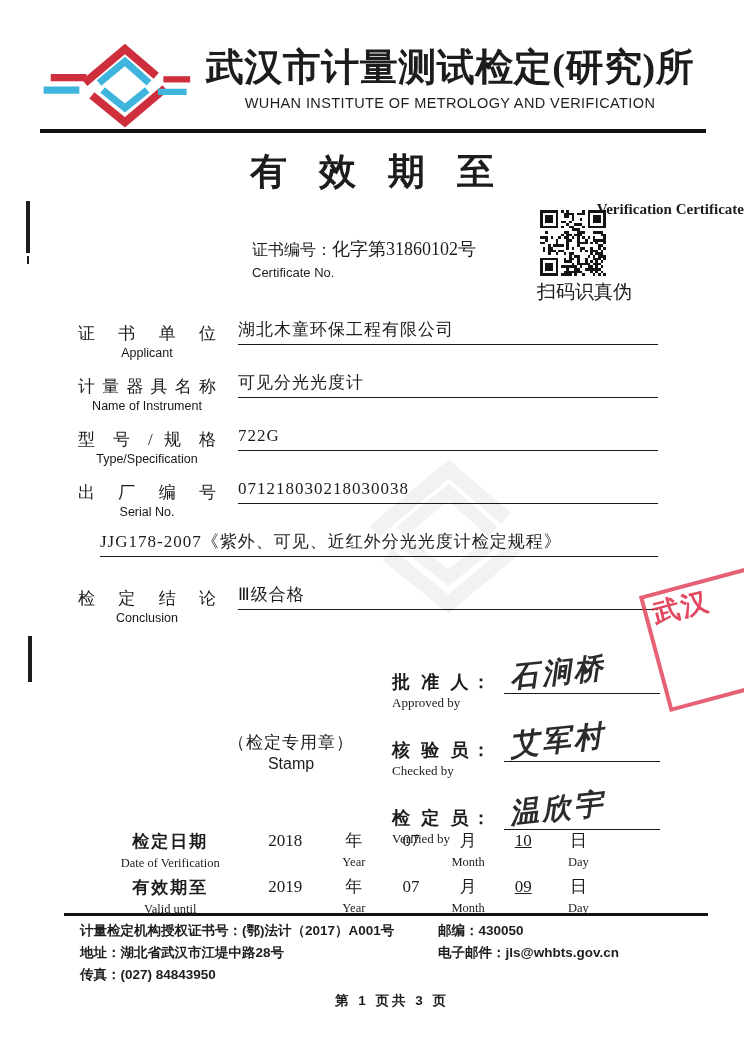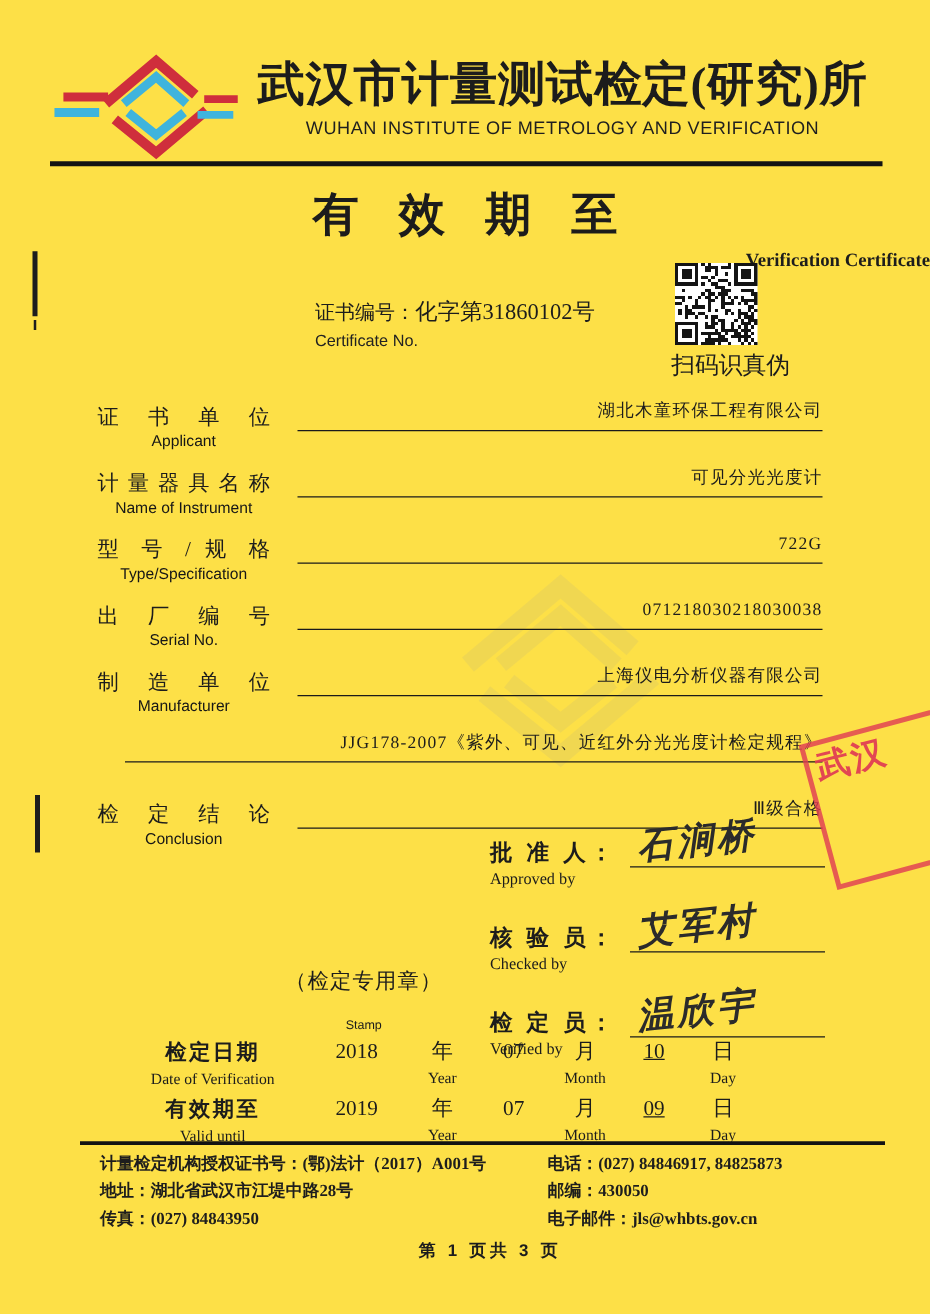--- a/index.html
+++ b/index.html
@@ -1,18 +1,18 @@
 <!DOCTYPE html>
 <html><head>
 <meta charset="utf-8">
 <style>
   html,body{margin:0;padding:0;background:#e9e9e9;}
   .page{
     position:relative;width:744px;height:1051px;margin:0 auto;
-    background:#fde047;overflow:hidden;color:#1c1c1c;
+    background:#ffffff;overflow:hidden;color:#1c1c1c;
     font-family:"Liberation Serif", serif;
   }
   
   .header{position:absolute;top:40px;left:40px;right:36px;display:flex;align-items:flex-start;}
   .logo{flex:none;width:152px;height:84px;}
   .org-names{flex:1;text-align:center;padding-top:2px;}
   .org-cn{font-size:38px;font-weight:bold;white-space:nowrap;letter-spacing:0.5px;}
   .org-en{font-family:"Liberation Sans",sans-serif;font-size:14.5px;color:#1f1f1f;margin-top:2px;letter-spacing:0.4px;white-space:nowrap;}
   .header-rule{position:absolute;top:129px;left:40px;right:38px;height:4px;background:#131313;}
   
@@ -29,55 +29,55 @@
   .qr-block{position:absolute;top:210px;left:537px;width:72px;text-align:center;}
   .qr-block svg{width:66px;height:66px;display:block;margin:0 auto;shape-rendering:crispEdges;}
   .qr-caption{font-size:19px;margin-top:3px;white-space:nowrap;}
   
   .fields{position:absolute;top:318px;left:78px;right:86px;}
   .frow{display:flex;align-items:flex-end;margin-bottom:9px;}
   .flabel{flex:none;width:138px;}
   .flabel-cn{font-size:17px;line-height:23px;text-align:justify;text-align-last:justify;white-space:normal;}
   .flabel-en{font-family:"Liberation Sans",sans-serif;font-size:12.5px;height:17px;line-height:16px;text-align:center;color:#161616;white-space:nowrap;}
   .fvalue{flex:1;margin-left:22px;margin-bottom:17px;border-bottom:1.8px solid #1a1a1a;
-    text-align:right;font-size:14px;line-height:24px;padding-bottom:2px;letter-spacing:1px;}
+    text-align:left;font-size:17px;line-height:24px;padding-bottom:2px;letter-spacing:1px;}
   
   .watermark{position:absolute;top:420px;left:292px;width:280px;height:230px;opacity:0.12;pointer-events:none;}
   .watermark svg{width:100%;height:100%;}
   
   .sig-section{position:absolute;top:657px;left:392px;width:268px;}
   .sig-row{display:flex;align-items:flex-end;margin-bottom:12px;}
   .sig-label{flex:none;width:98px;}
   .sig-label-cn{font-size:18px;line-height:23px;text-align:justify;text-align-last:justify;font-weight:bold;}
   .sig-label-en{font-size:13px;height:19px;line-height:18px;font-family:"Liberation Serif",serif;}
   .sig-line{flex:1;margin-left:14px;margin-bottom:19px;border-bottom:1.6px solid #1a1a1a;position:relative;height:36px;}
   .sig-hand{position:absolute;left:8px;bottom:-5px;font-size:29px;font-style:italic;font-weight:bold;
     color:#2b2b2b;transform:rotate(-6deg);transform-origin:left bottom;letter-spacing:3px;white-space:nowrap;}
-  .stamp-note{position:absolute;top:773px;left:186px;width:210px;text-align:center;}
+  .stamp-note{position:absolute;top:731px;left:186px;width:210px;text-align:center;}
   .stamp-note-cn{font-size:17px;letter-spacing:1px;}
-  .stamp-note-en{font-family:"Liberation Sans",sans-serif;font-size:10px;margin-top:19px;}
+  .stamp-note-en{font-family:"Liberation Sans",sans-serif;font-size:16px;margin-top:1px;}
   
   .red-stamp{position:absolute;top:576px;right:-48px;width:132px;height:112px;
     border:4px solid rgba(224,58,84,.8);transform:rotate(-15deg);background:rgba(255,255,255,0);}
   .red-stamp-text{position:absolute;top:0px;left:5px;color:rgba(224,58,84,.92);
     font-size:27px;font-weight:bold;letter-spacing:2px;transform:rotate(1deg);}
   
   .dates{position:absolute;top:830px;left:96px;width:510px;}
   .drow{display:flex;margin-bottom:5px;}
   .dcell{text-align:center;}
   .dlabel{width:156px;}
   .dlabel .main{font-family:"Liberation Sans",sans-serif;font-weight:bold;font-size:17px;letter-spacing:2px;}
   .dmain{font-size:17px;line-height:22px;}
   .dsub{font-size:12.5px;line-height:16px;margin-top:2px;}
   .dyear{width:86px;} .dunit{width:58px;} .dmonth{width:62px;text-align:center;} .dday{width:58px;text-decoration:underline;}
   
   .footer-rule{position:absolute;top:913px;left:64px;right:36px;height:3px;background:#131313;}
   .footer{position:absolute;top:922px;left:80px;right:40px;
     font-family:"Liberation Sans",sans-serif;font-size:13.5px;font-weight:bold;color:#1d1d1d;}
-  .footer-cols{display:flex;font-family:Liberation Serif, serif;}
+  .footer-cols{display:flex;}
   .fcol-left{width:358px;}
   .fcol-right{flex:1;}
   .fline{line-height:17px;margin-bottom:5px;white-space:nowrap;}
   .page-info{text-align:center;margin-top:4px;letter-spacing:3px;font-size:13.5px;}
   
   .edge-mark{position:absolute;background:#1d1d1d;}
   .m1{left:26px;top:201px;width:4px;height:52px;}
   .m1b{left:27px;top:256px;width:2px;height:8px;}
   .m2{left:28px;top:636px;width:4px;height:46px;}
 </style>
@@ -359,27 +359,20 @@
       <div class="fvalue">722G</div>
     </div>
     <div class="frow">
       <div class="flabel">
           <div class="flabel-cn">出 厂 编 号</div>
           <div class="flabel-en">Serial No.</div>
         </div>
       <div class="fvalue">071218030218030038</div>
     </div>
     <div class="frow">
-      <div class="flabel">
-          <div class="flabel-cn">制 造 单 位</div>
-          <div class="flabel-en">Manufacturer</div>
-        </div>
-      <div class="fvalue">上海仪电分析仪器有限公司</div>
-    </div>
-    <div class="frow">
       <div class="fvalue">JJG178-2007《紫外、可见、近红外分光光度计检定规程》</div>
     </div>
     <div class="frow">
       <div class="flabel">
           <div class="flabel-cn">检 定 结 论</div>
           <div class="flabel-en">Conclusion</div>
         </div>
       <div class="fvalue">Ⅲ级合格</div>
     </div>
   </div>
@@ -482,21 +475,20 @@
 
   <div class="footer-rule"></div>
   <div class="footer">
     <div class="footer-cols">
       <div class="fcol-left">
         <div class="fline">计量检定机构授权证书号：(鄂)法计（2017）A001号</div>
         <div class="fline">地址：湖北省武汉市江堤中路28号</div>
         <div class="fline">传真：(027) 84843950</div>
       </div>
       <div class="fcol-right">
-        <div class="fline">电话：(027) 84846917, 84825873</div>
         <div class="fline">邮编：430050</div>
         <div class="fline">电子邮件：jls@whbts.gov.cn</div>
       </div>
     </div>
     <div class="page-info">第 1 页共 3 页</div>
   </div>
 
   <div class="edge-mark m1"></div>
   <div class="edge-mark m1b"></div>
   <div class="edge-mark m2"></div>

